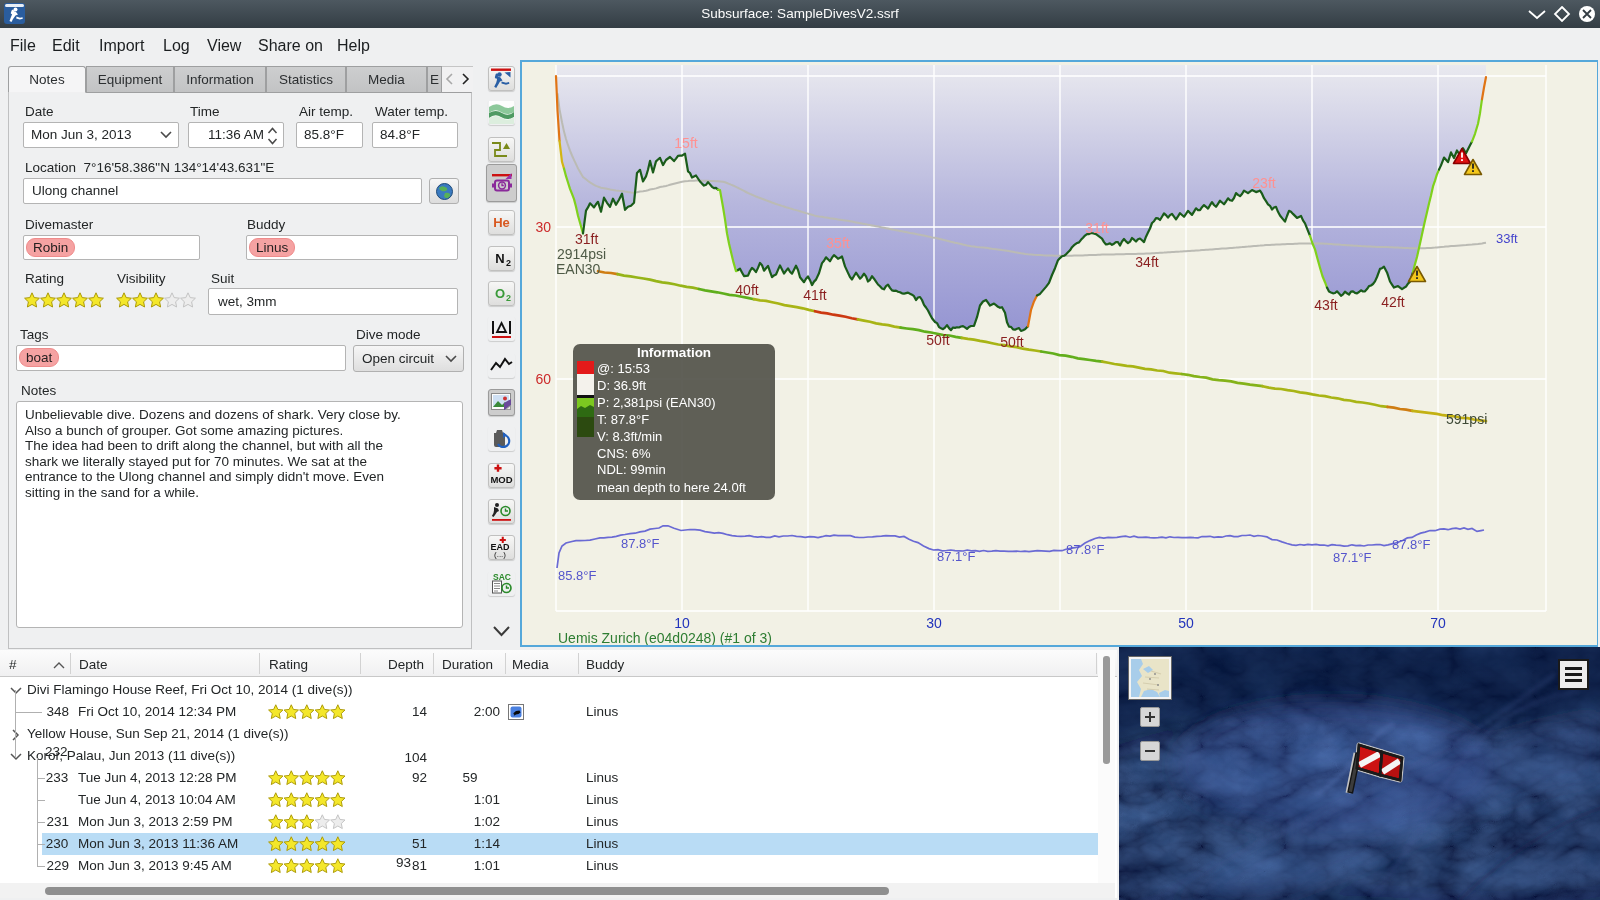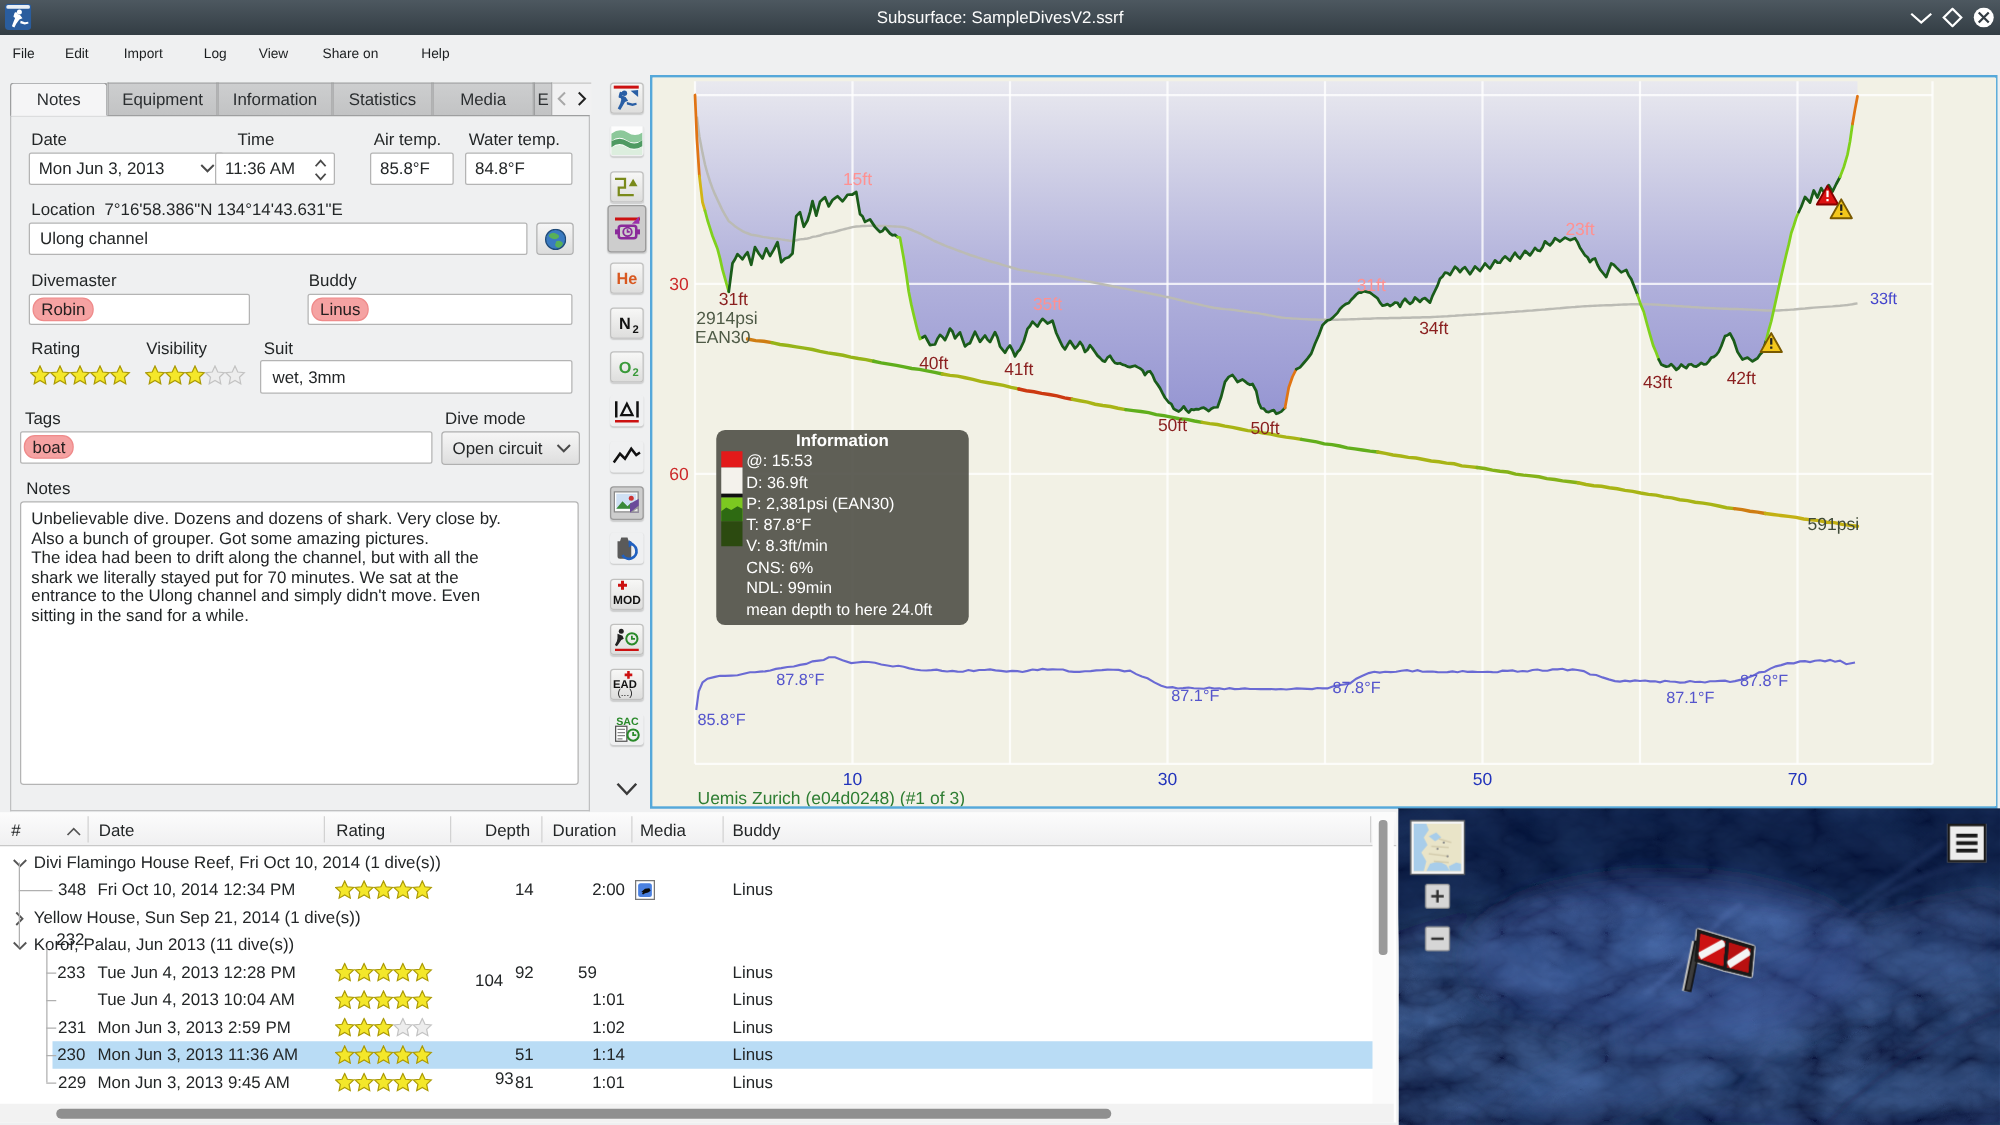--- a/index.html
+++ b/index.html
@@ -1,20 +1,20 @@
 <!DOCTYPE html>
 <html><head><meta charset="utf-8">
 <style>
 *{margin:0;padding:0;box-sizing:border-box}
 html,body{width:1600px;height:900px;overflow:hidden;font-family:"Liberation Sans",sans-serif;background:#eff0f1;color:#232627}
 .abs{position:absolute}
 .titlebar{position:absolute;left:0;top:0;width:1600px;height:28px;background:linear-gradient(#4d5860,#333d44)}
 .title{position:absolute;left:0;top:6px;width:1600px;text-align:center;color:#fcfcfc;font-size:13.5px}
 .menubar{position:absolute;left:0;top:28px;width:1600px;height:32px;background:#eff0f1}
-.menubar span{position:absolute;top:9px;font-size:11px;color:#1b1e20}
+.menubar span{position:absolute;top:9px;font-size:16px;color:#1b1e20}
 .tab{position:absolute;top:66px;height:26px;background:linear-gradient(#cdcecf,#c2c3c4);border:1px solid #9e9fa0;border-bottom:none;font-size:13.5px;text-align:center;line-height:25px;color:#2b2e30}
 .tabactive{background:#f5f5f6;border:1px solid #9e9fa0;border-bottom:1px solid #f0f0f1;border-radius:3px 3px 0 0;height:27px;z-index:3}
 .pane{position:absolute;left:8px;top:92px;width:464px;height:557px;border:1px solid #bfc0c1;border-top:1px solid #9e9fa0;background:#eff0f1}
 .lbl{position:absolute;font-size:13.5px;color:#232627;white-space:nowrap}
 .inp{position:absolute;background:#fff;border:1px solid #b4b4b4;border-radius:2px;font-size:13.5px;color:#232627;white-space:nowrap}
 .pill{display:inline-block;background:#f5a2a2;border:1px solid #ef8b8b;border-radius:9px;padding:0 6px;height:19px;line-height:18px;font-size:13.5px;color:#262020}
 .ico{position:absolute;left:488px;width:27px;height:25px;background:linear-gradient(#f7f7f6,#dededd);border:1px solid #c0c0bf;border-radius:3px;box-shadow:0 1px 1px rgba(0,0,0,0.15)}
 .icosel{background:#cdcdcd;border:1px solid #9b9b9b}
 .iconone{background:none;border:none}
 .hdr{position:absolute;font-size:13.5px;color:#232627}
@@ -68,21 +68,21 @@
 </defs>
   </svg>
 <div class="lbl" style="left:25px;top:104px">Date</div>
 <div class="lbl" style="left:190px;top:104px">Time</div>
 <div class="lbl" style="left:299px;top:104px">Air temp.</div>
 <div class="lbl" style="left:375px;top:104px">Water temp.</div>
 <div class="inp" style="left:23px;top:122px;width:156px;height:26px;line-height:24px;padding-left:7px">Mon Jun 3, 2013
  <svg class="abs" style="right:6px;top:8px" width="12" height="8">
       <path d="M1,1 l5,5 5,-5" stroke="#4a4a4a" stroke-width="1.6" fill="none"></path>
     </svg></div>
-<div class="inp" style="left:172px;top:122px;width:96px;height:26px;line-height:24px;padding-left:7px">11:36 AM
+<div class="inp" style="left:188px;top:122px;width:96px;height:26px;line-height:24px;padding-left:19px">11:36 AM
  <svg class="abs" style="right:5px;top:4px" width="11" height="18">
       <path d="M1.5,6 l4,-4.5 4,4.5" stroke="#4a4a4a" stroke-width="1.5" fill="none"></path>
       <path d="M1.5,12 l4,4.5 4,-4.5" stroke="#4a4a4a" stroke-width="1.5" fill="none"></path>
     </svg></div>
 <div class="inp" style="left:296px;top:122px;width:67px;height:26px;line-height:24px;padding-left:7px">85.8°F</div>
 <div class="inp" style="left:372px;top:122px;width:86px;height:26px;line-height:24px;padding-left:7px">84.8°F</div>
 <div class="lbl" style="left:25px;top:160px">Location&nbsp;&nbsp;7°16'58.386"N 134°14'43.631"E</div>
 <div class="inp" style="left:23px;top:178px;width:399px;height:26px;line-height:24px;padding-left:8px">Ulong channel</div>
 <div class="abs" style="left:429px;top:178px;width:30px;height:26px;background:linear-gradient(#f6f6f6,#dcdcdc);border:1px solid #b0b0b0;border-radius:3px">
  <svg class="abs" style="left:6px;top:4px" width="17" height="17">
@@ -417,21 +417,21 @@
     <svg class="abs" style="left:268px;top:3px" width="80" height="17" viewBox="0 0 80 17">
       <g transform="scale(0.97)">
         <use href="#star" x="0" fill="#f4e72a" stroke="#ab9a06"></use>
         <use href="#star" x="16" fill="#f4e72a" stroke="#ab9a06"></use>
         <use href="#star" x="32" fill="#f4e72a" stroke="#ab9a06"></use>
         <use href="#star" x="48" fill="#f4e72a" stroke="#ab9a06"></use>
         <use href="#star" x="64" fill="#f4e72a" stroke="#ab9a06"></use>
       </g>
     </svg>
   </div>
-<div class="cell" style="left:380px;top:777px;width:47px;text-align:left">104</div>
+<div class="cell" style="left:380px;top:750px;width:47px;text-align:right">104</div>
 <div class="cell" style="left:440px;top:792px;width:60px;text-align:right">1:01</div>
 <div class="cell" style="left:586px;top:792px">Linus</div>
 <div class="cell" style="left:45px;top:814px;width:24px;text-align:right">231</div>
 <div class="cell" style="left:78px;top:814px">Mon Jun 3, 2013 2:59 PM</div>
 <div class="abs" style="left:0;top:811px;width:100%;height:22px">
     <svg class="abs" style="left:268px;top:3px" width="80" height="17" viewBox="0 0 80 17">
       <g transform="scale(0.97)">
         <use href="#star" x="0" fill="#f4e72a" stroke="#ab9a06"></use>
         <use href="#star" x="16" fill="#f4e72a" stroke="#ab9a06"></use>
         <use href="#star" x="32" fill="#f4e72a" stroke="#ab9a06"></use>

